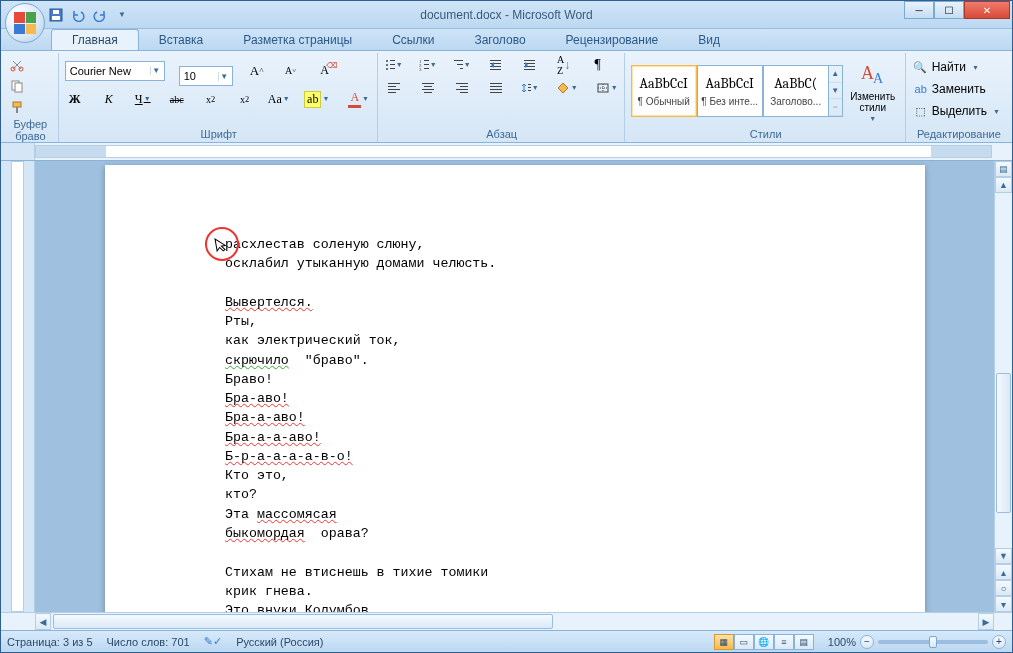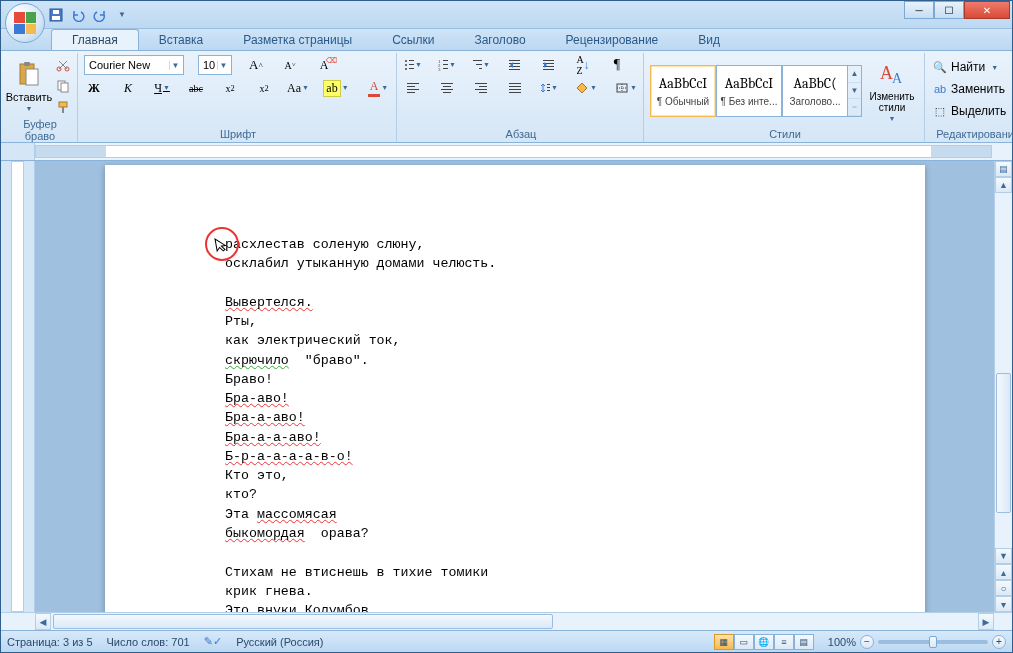--- a/index.html
+++ b/index.html
@@ -49,21 +49,21 @@
   .group-body { flex: 1; display: flex; gap: 2px; }
   .group-label { text-align: center; font-size: 11px; color: #3e6a96; padding: 1px 0 2px 0; position: relative;}
   .bigbtn { width: 44px; display: flex; flex-direction: column; align-items: center; justify-content: center; gap: 2px; border: 1px solid transparent; border-radius: 3px; padding: 2px;}
   .bigbtn .ico { width: 28px; height: 28px; }
   .smcol { display: flex; flex-direction: column; gap: 1px; justify-content: center;}
   .smbtn { width: 20px; height: 20px; display: flex; align-items: center; justify-content: center; border: 1px solid transparent; border-radius: 2px; font-size: 11px;}
   .row { display: flex; gap: 14px; align-items: center; }
   .combo { height: 20px; border: 1px solid #8ab3da; background: #fff; display: flex; align-items: center; padding: 0 2px 0 4px; font-size: 11px;}
   .combo .dd { width: 12px; text-align: center; color: #3e6a96; font-size: 8px; border-left:1px solid #cde;}
   .fontname { width: 100px; }
-  .fontsize { width: 34px; }
+  .fontsize { width: 54px; margin-top: 11px; }
   .tog { width: 20px; height: 20px; display: flex; align-items: center; justify-content: center; border: 1px solid transparent; font-size: 12px; font-family: "Times New Roman", serif; border-radius:2px;}
   .tog .dd{font-size:7px;margin-left:1px;color:#3e6a96;}
   .stylebox { width: 66px; height: 52px; border: 1px solid #8ab3da; background: #fff; display: flex; flex-direction: column; align-items: center; justify-content: center; gap: 4px;}
   .stylebox .samp { font-family: Cambria, serif; font-size: 14px; }
   .stylebox .lbl { font-size: 10px; color: #444;}
   .stylebox.sel { border-color: #f6b94d; box-shadow: inset 0 0 0 1px #ffe3a8;}
   .stylemore { width: 14px; height: 52px; border: 1px solid #8ab3da; border-left: none; display: flex; flex-direction: column;}
   .stylemore span{flex:1;display:flex;align-items:center;justify-content:center;font-size:8px;color:#3e6a96;border-bottom:1px solid #cde;}
   .editcol{display:flex;flex-direction:column;gap:2px;padding-top:2px;}
   .editbtn{display:flex;align-items:center;gap:4px;height:20px;padding:0 6px 0 2px;}
@@ -137,20 +137,21 @@
           </svg>
         </div>
       <div class="q">
           <svg width="14" height="14">
             <path d="M4 4 A5 5 0 1 0 11 7" fill="none" stroke="#3a7ad4" stroke-width="1.5"></path>
             <path d="M11 3 L11 7 L7 7" fill="none" stroke="#3a7ad4" stroke-width="1.5"></path>
           </svg>
         </div>
       <div class="q" style="font-size:8px;color:#3e6a96;">▼</div>
     </div>
+    <div class="title-center">document.docx - Microsoft Word</div>
     <div class="winbtns">
       <div class="winbtn">─</div>
       <div class="winbtn">☐</div>
       <div class="winbtn close">✕</div>
     </div>
   </div>
 
   <div class="tabstrip">
     <div class="tab active">Главная</div>
     <div class="tab">Вставка</div>
@@ -159,29 +160,20 @@
     <div class="tab">Заголово</div>
     <div class="tab">Рецензирование</div>
     <div class="tab">Вид</div>
 
   </div>
 
   <div class="ribbon">
 
     <div class="group">
       <div class="group-body">
-        <div class="bigbtn">
-          <div class="ico"><svg width="body" height="28">
-                <rect x="5" y="3" width="14" height="20" fill="#d8a84a" stroke="#a87a2a"></rect>
-                <rect x="9" y="1" width="6" height="4" fill="#888" rx="1"></rect>
-                <rect x="11" y="8" width="12" height="16" fill="#fff" stroke="#888"></rect>
-              </svg></div>
-          <span style="font-size:11px;">Вставить</span>
-          <span style="font-size:7px;color:#3e6a96;">▼</span>
-        </div>
         <div class="smcol">
           <div class="smbtn">
               <svg width="14" height="14">
                 <path d="M3 3 L11 11 M11 3 L3 11" stroke="#888" stroke-width="1"></path>
                 <circle cx="3" cy="11" r="2" fill="none" stroke="#d84a38"></circle>
                 <circle cx="11" cy="11" r="2" fill="none" stroke="#d84a38"></circle>
               </svg>
             </div>
           <div class="smbtn">
               <svg width="14" height="14">

